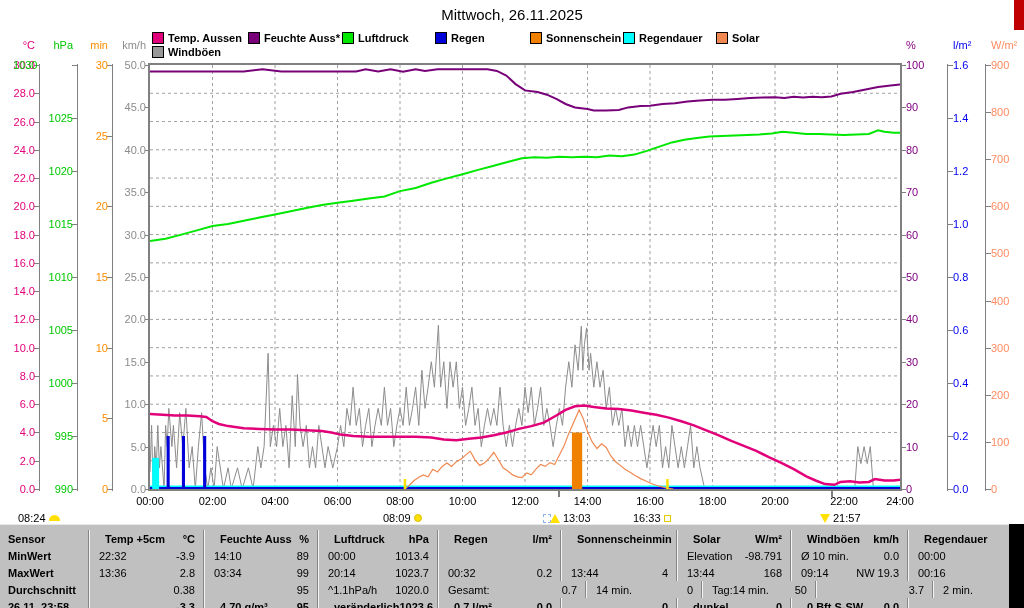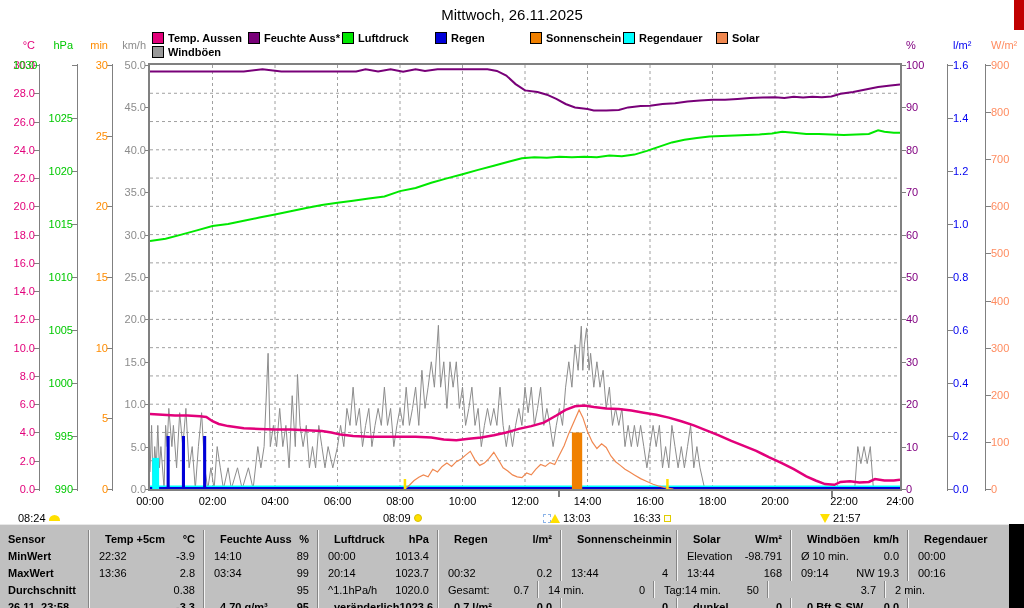--- a/index.html
+++ b/index.html
@@ -428,21 +428,21 @@
           <span>0.38</span>
         </div>
         <div class="tcell tsep" style="width: 114px;">
           <span></span>
           <span>95</span>
         </div>
         <div class="tcell tsep" style="width: 120px;">
           <span>^1.1hPa/h</span>
           <span>1020.0</span>
         </div>
-        <div class="tcell tsep" style="width: 100px;">
+        <div class="tcell tsep" style="width: 148px;">
           <span>Gesamt:</span>
           <span>0.7</span>
         </div>
         <div class="tcell tsep" style="width: 116px;">
           <span>14 min.</span>
           <span>0</span>
         </div>
         <div class="tcell tsep" style="width: 114px;">
           <span>Tag:14 min.</span>
           <span>50</span>

